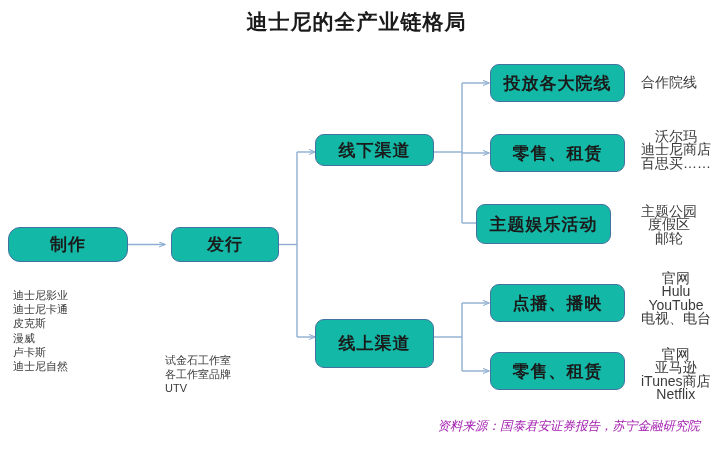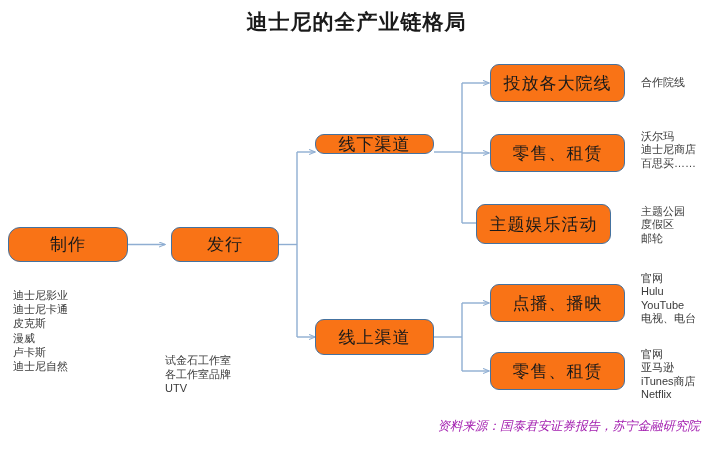--- a/index.html
+++ b/index.html
@@ -33,37 +33,39 @@
     position: absolute;
     left: 0;
     top: 0;
     width: 713px;
     height: 449px;
     pointer-events: none;
   }
   .node {
     position: absolute;
     box-sizing: border-box;
-    background: #f97316;
+    background: #14b8a6;
     border: 1.6px solid #4472a0;
     border-radius: 9px;
     display: flex;
     align-items: center;
     justify-content: center;
     color: #1a1a1a;
     font-size: 17px;
     letter-spacing: 1px;
     white-space: nowrap;
+    font-weight: bold;
   }
   .annot {
     position: absolute;
-    font-size: 11px;
+    font-size: 14px;
     line-height: 13.4px;
     color: #3a3a3a;
     white-space: nowrap;
+    text-align: center;
   }
   .sublist {
     position: absolute;
     font-size: 11px;
     line-height: 14.2px;
     color: #3a3a3a;
     white-space: nowrap;
   }
   #source {
     position: absolute;
@@ -108,23 +110,23 @@
       <path d="M462,303 L462,371"></path>
       <path d="M462,303 L489,303" marker-end="url(#arrow)"></path>
       <path d="M462,371 L489,371" marker-end="url(#arrow)"></path>
     </g>
   </svg>
 
   <div class="node" style="left:8px; top:227px; width:120px; height:35px;border-radius:12px;">制作</div>
 
   <div class="node" style="left:171px; top:227px; width:108px; height:35px;">发行</div>
 
-  <div class="node" style="left:315px; top:134px; width:119px; height:20px;">线下渠道</div>
+  <div class="node" style="left:315px; top:134px; width:119px; height:32px;">线下渠道</div>
 
-  <div class="node" style="left:315px; top:319px; width:119px; height:36px;">线上渠道</div>
+  <div class="node" style="left:315px; top:319px; width:119px; height:49px;">线上渠道</div>
 
   <div class="node" style="left:490px; top:64px; width:135px; height:38px;">投放各大院线</div>
 
   <div class="node" style="left:490px; top:134px; width:135px; height:38px;">零售、租赁</div>
 
   <div class="node" style="left:476px; top:204px; width:135px; height:40px;">主题娱乐活动</div>
 
   <div class="node" style="left:490px; top:284px; width:135px; height:38px;">点播、播映</div>
 
   <div class="node" style="left:490px; top:352px; width:135px; height:38px;">零售、租赁</div>

